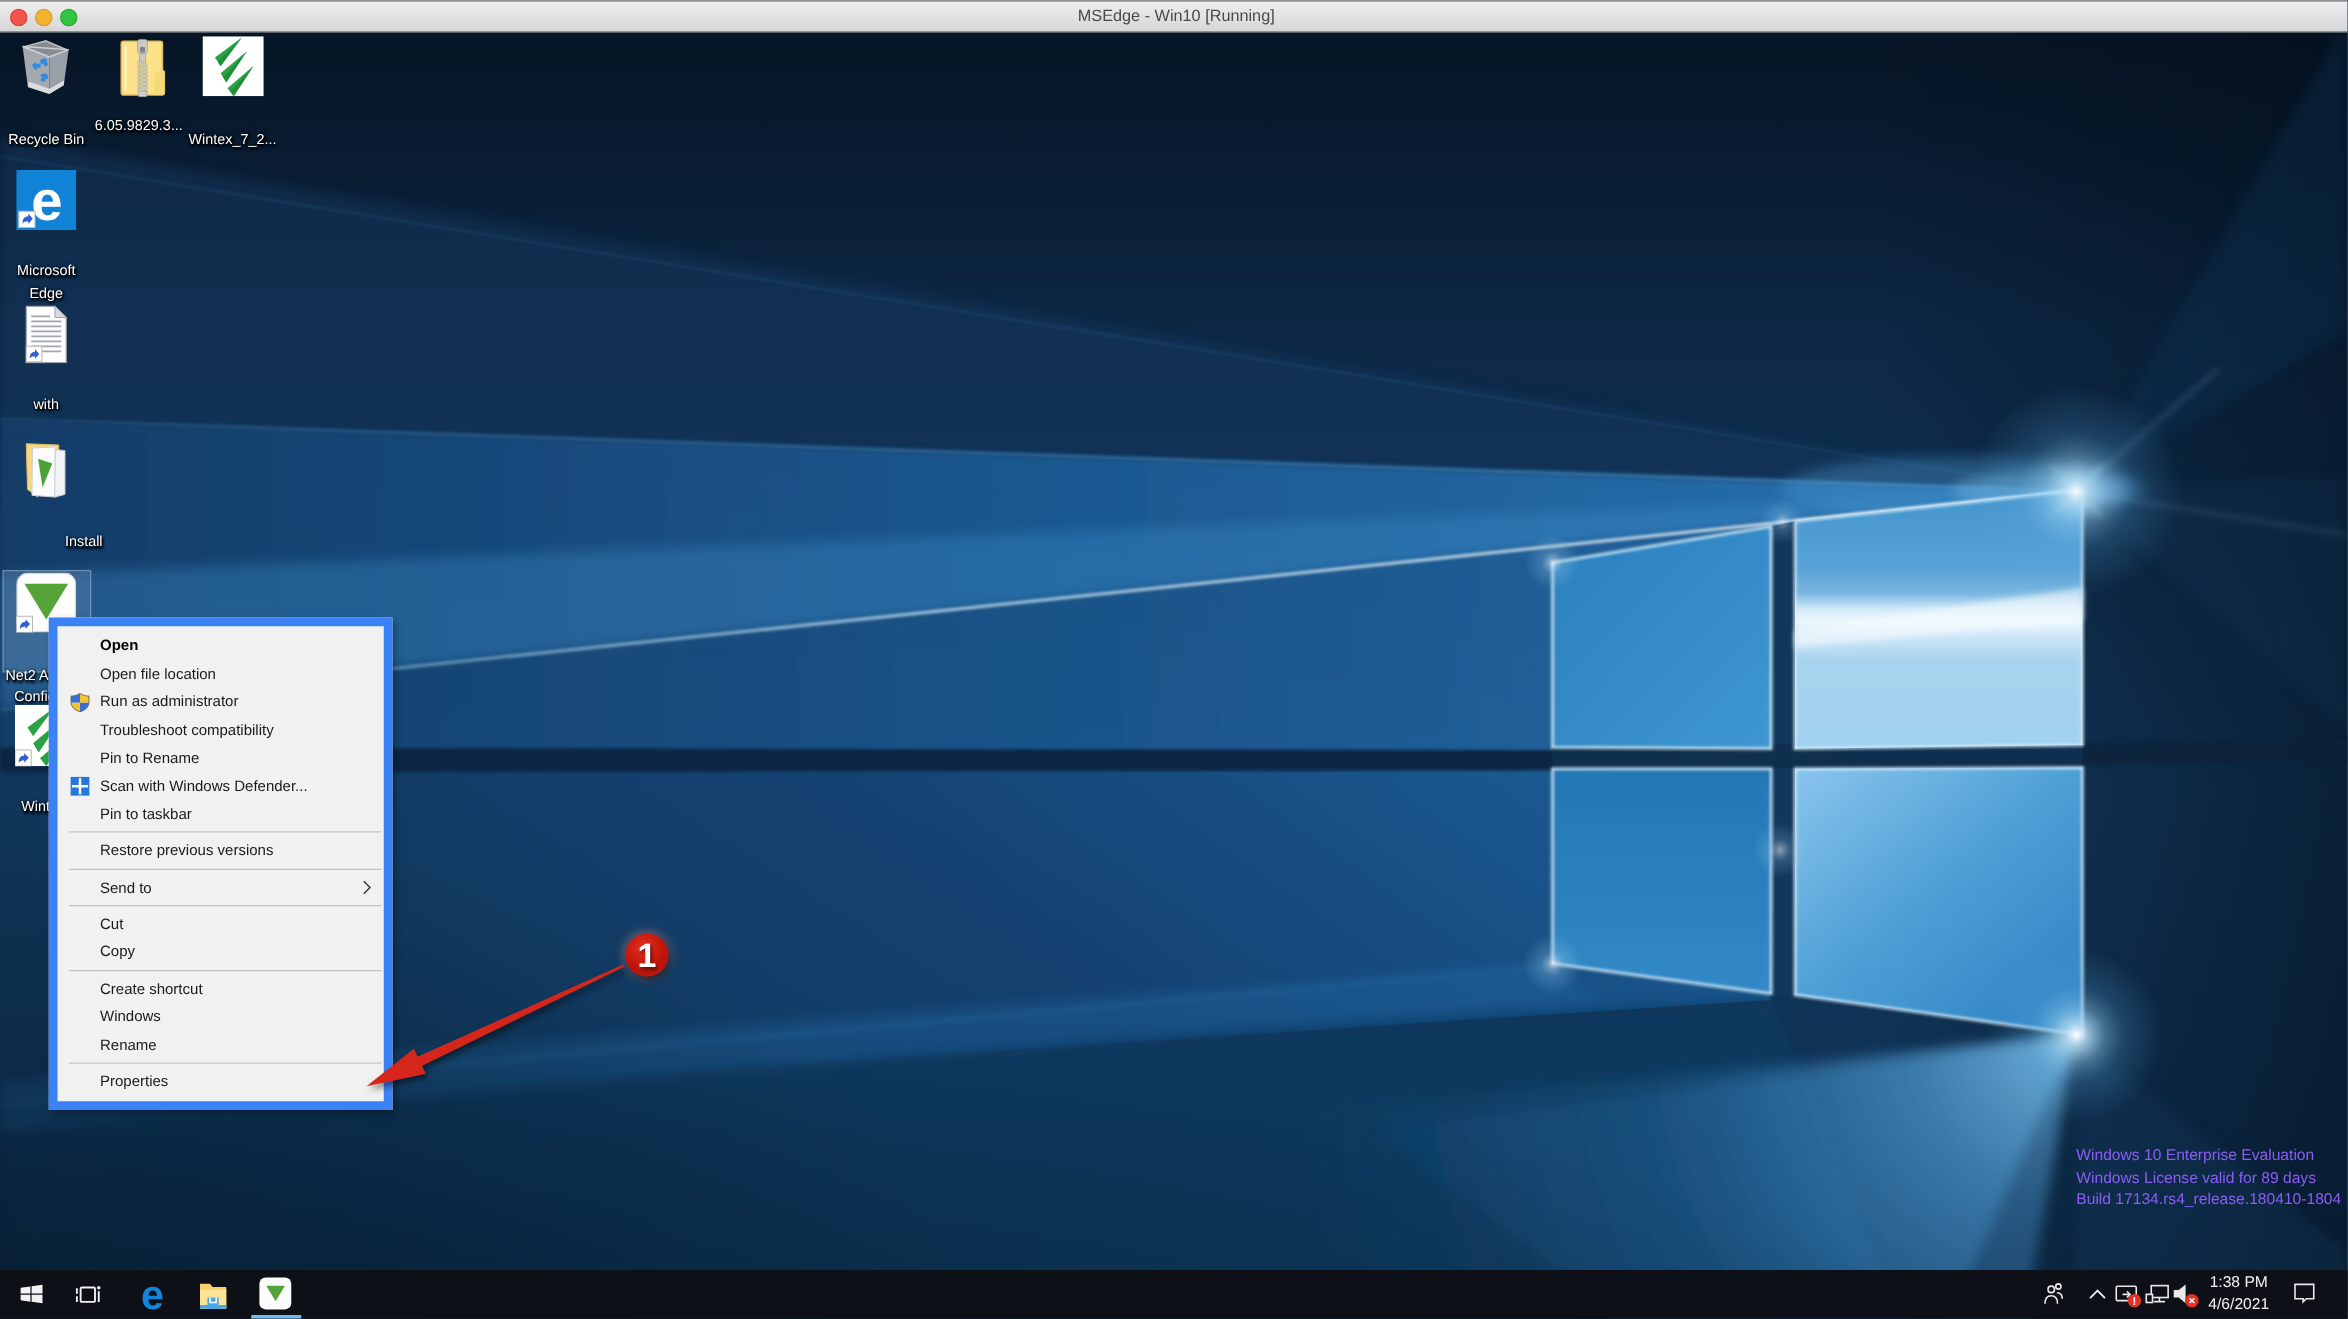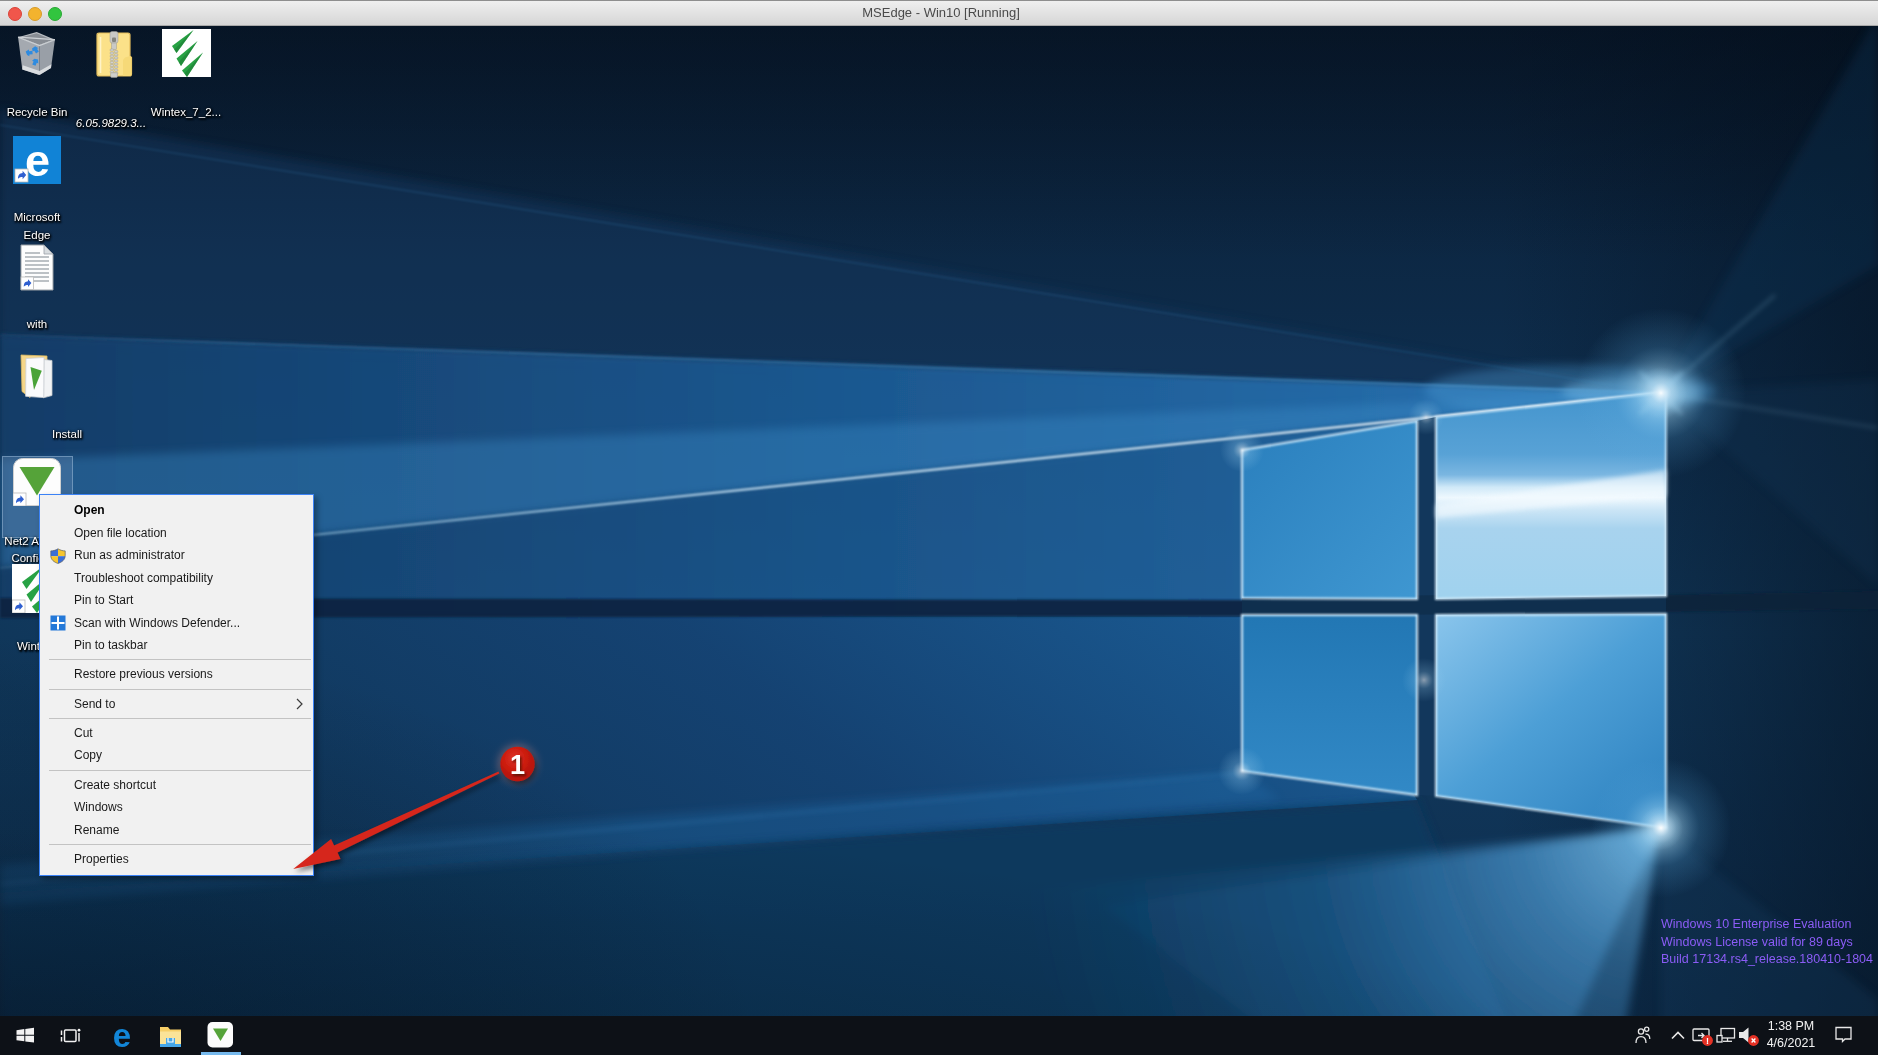--- a/index.html
+++ b/index.html
@@ -15,21 +15,21 @@
   #wall{position:absolute;left:0;top:0;z-index:0;}
   
   .dicon{position:absolute;z-index:5;}
   .dlabel{position:absolute;z-index:5;color:#fff;font-size:11.5px;text-align:center;
     text-shadow:1px 1px 2px #000,0 0 3px #000,1px 2px 2px #000;white-space:pre;line-height:15px;margin-top:24px;}
   
   #sel{position:absolute;left:2px;top:456px;width:71px;height:82px;z-index:4;
     background:rgba(88,126,168,0.45);border:1px solid rgba(150,182,214,0.55);box-sizing:border-box;}
   
   #menu{position:absolute;left:39px;top:494px;width:275px;z-index:20;
-    background:#f1f1f1;border:1px solid #3b82f6;box-sizing:border-box;
+    background:#f1f1f1;border:7px solid #3b82f6;box-sizing:border-box;
     box-shadow:3px 3px 6px rgba(0,0,0,0.35);padding:4px 0 5px 0;}
   .mi{position:relative;height:22.5px;line-height:22.5px;padding-left:34px;
     font-size:12px;color:#1a1a1a;}
   .mi b{font-weight:bold;color:#000;}
   .msep{height:1px;background:#c3c3c3;margin:2.9px 2px 2.9px 9px;}
   .mico{position:absolute;left:10px;top:3.5px;width:16px;height:16px;}
   .marrow{position:absolute;right:10px;top:5px;color:#444;font-size:12px;}
   
   #taskbar{position:absolute;left:0;top:1016px;width:1878px;height:39px;background:#0d1117;z-index:30;}
   
@@ -253,21 +253,21 @@
         <rect x="20.4" y="33.0" width="3.4" height="2.1" rx="0.6"></rect>
         <rect x="16.2" y="34.5" width="3.4" height="2.1" rx="0.6"></rect>
         <rect x="20.4" y="36.0" width="3.4" height="2.1" rx="0.6"></rect>
         <rect x="16.2" y="37.6" width="3.4" height="2.1" rx="0.6"></rect>
         <rect x="20.4" y="39.1" width="3.4" height="2.1" rx="0.6"></rect>
         <rect x="16.2" y="40.7" width="3.4" height="2.1" rx="0.6"></rect>
         <rect x="20.4" y="42.2" width="3.4" height="2.1" rx="0.6"></rect>
       </g>
       <rect x="16.6" y="42.8" width="6.8" height="4.6" rx="1" fill="#cfcfcc" stroke="#9a9a96" stroke-width="0.5"></rect>
     </svg>
-    <div class="dlabel" style="left:71px;top:92px;width:80px;font-style:italic;">6.05.9829.3...</div>
+    <div class="dlabel" style="left:71px;top:70px;width:80px;">6.05.9829.3...</div>
 
     <svg class="dicon" style="left:162px;top:29px" width="49" height="48" viewBox="0 0 49 48">
       <rect x="0" y="0" width="49" height="48" fill="#ffffff"></rect>
       <g fill="#28a244">
         <polygon points="31.5,1 10,17 14.5,24"></polygon>
         <polygon points="35.5,12 14.5,29.5 19,37"></polygon>
         <polygon points="41,23.5 20,41.5 25,48"></polygon>
       </g>
       <g fill="#1c7a33" opacity="0.55">
         <polygon points="31.5,1 14.5,24 12.2,20.5"></polygon>
@@ -353,21 +353,21 @@
           </defs>
       <g clip-path="url(#shieldc)">
         <rect x="0" y="0" width="8" height="8.2" fill="#3a6fd8"></rect>
         <rect x="8" y="0" width="8" height="8.2" fill="#f6c52e"></rect>
         <rect x="0" y="8.2" width="8" height="8" fill="#f6c52e"></rect>
         <rect x="8" y="8.2" width="8" height="8" fill="#3a6fd8"></rect>
       </g>
       <path d="M8,0.8 C10.4,2.3 12.9,2.9 15.2,2.9 L15.2,7.5 C15.2,11.8 12,14.2 8,15.4 C4,14.2 0.8,11.8 0.8,7.5 L0.8,2.9 C3.1,2.9 5.6,2.3 8,0.8 Z" fill="none" stroke="#5a5f66" stroke-width="0.7"></path>
     </svg>Run as administrator</div>
     <div class="mi">Troubleshoot compatibility</div>
-    <div class="mi">Pin to Start</div>
+    <div class="mi">Pin to Rename</div>
     <div class="mi"><svg class="mico" width="16" height="16" viewBox="0 0 16 16">
       <rect x="1" y="1" width="14" height="14" fill="#2479d8"></rect>
       <g stroke="#ffffff" stroke-width="2">
             <line x1="8" y1="1" x2="8" y2="15"></line>
             <line x1="1" y1="8" x2="15" y2="8"></line>
           </g>
       <rect x="1" y="1" width="14" height="14" fill="none" stroke="#2479d8" stroke-width="1"></rect>
     </svg>Scan with Windows Defender...</div>
     <div class="mi">Pin to taskbar</div>
     <div class="msep"></div>

